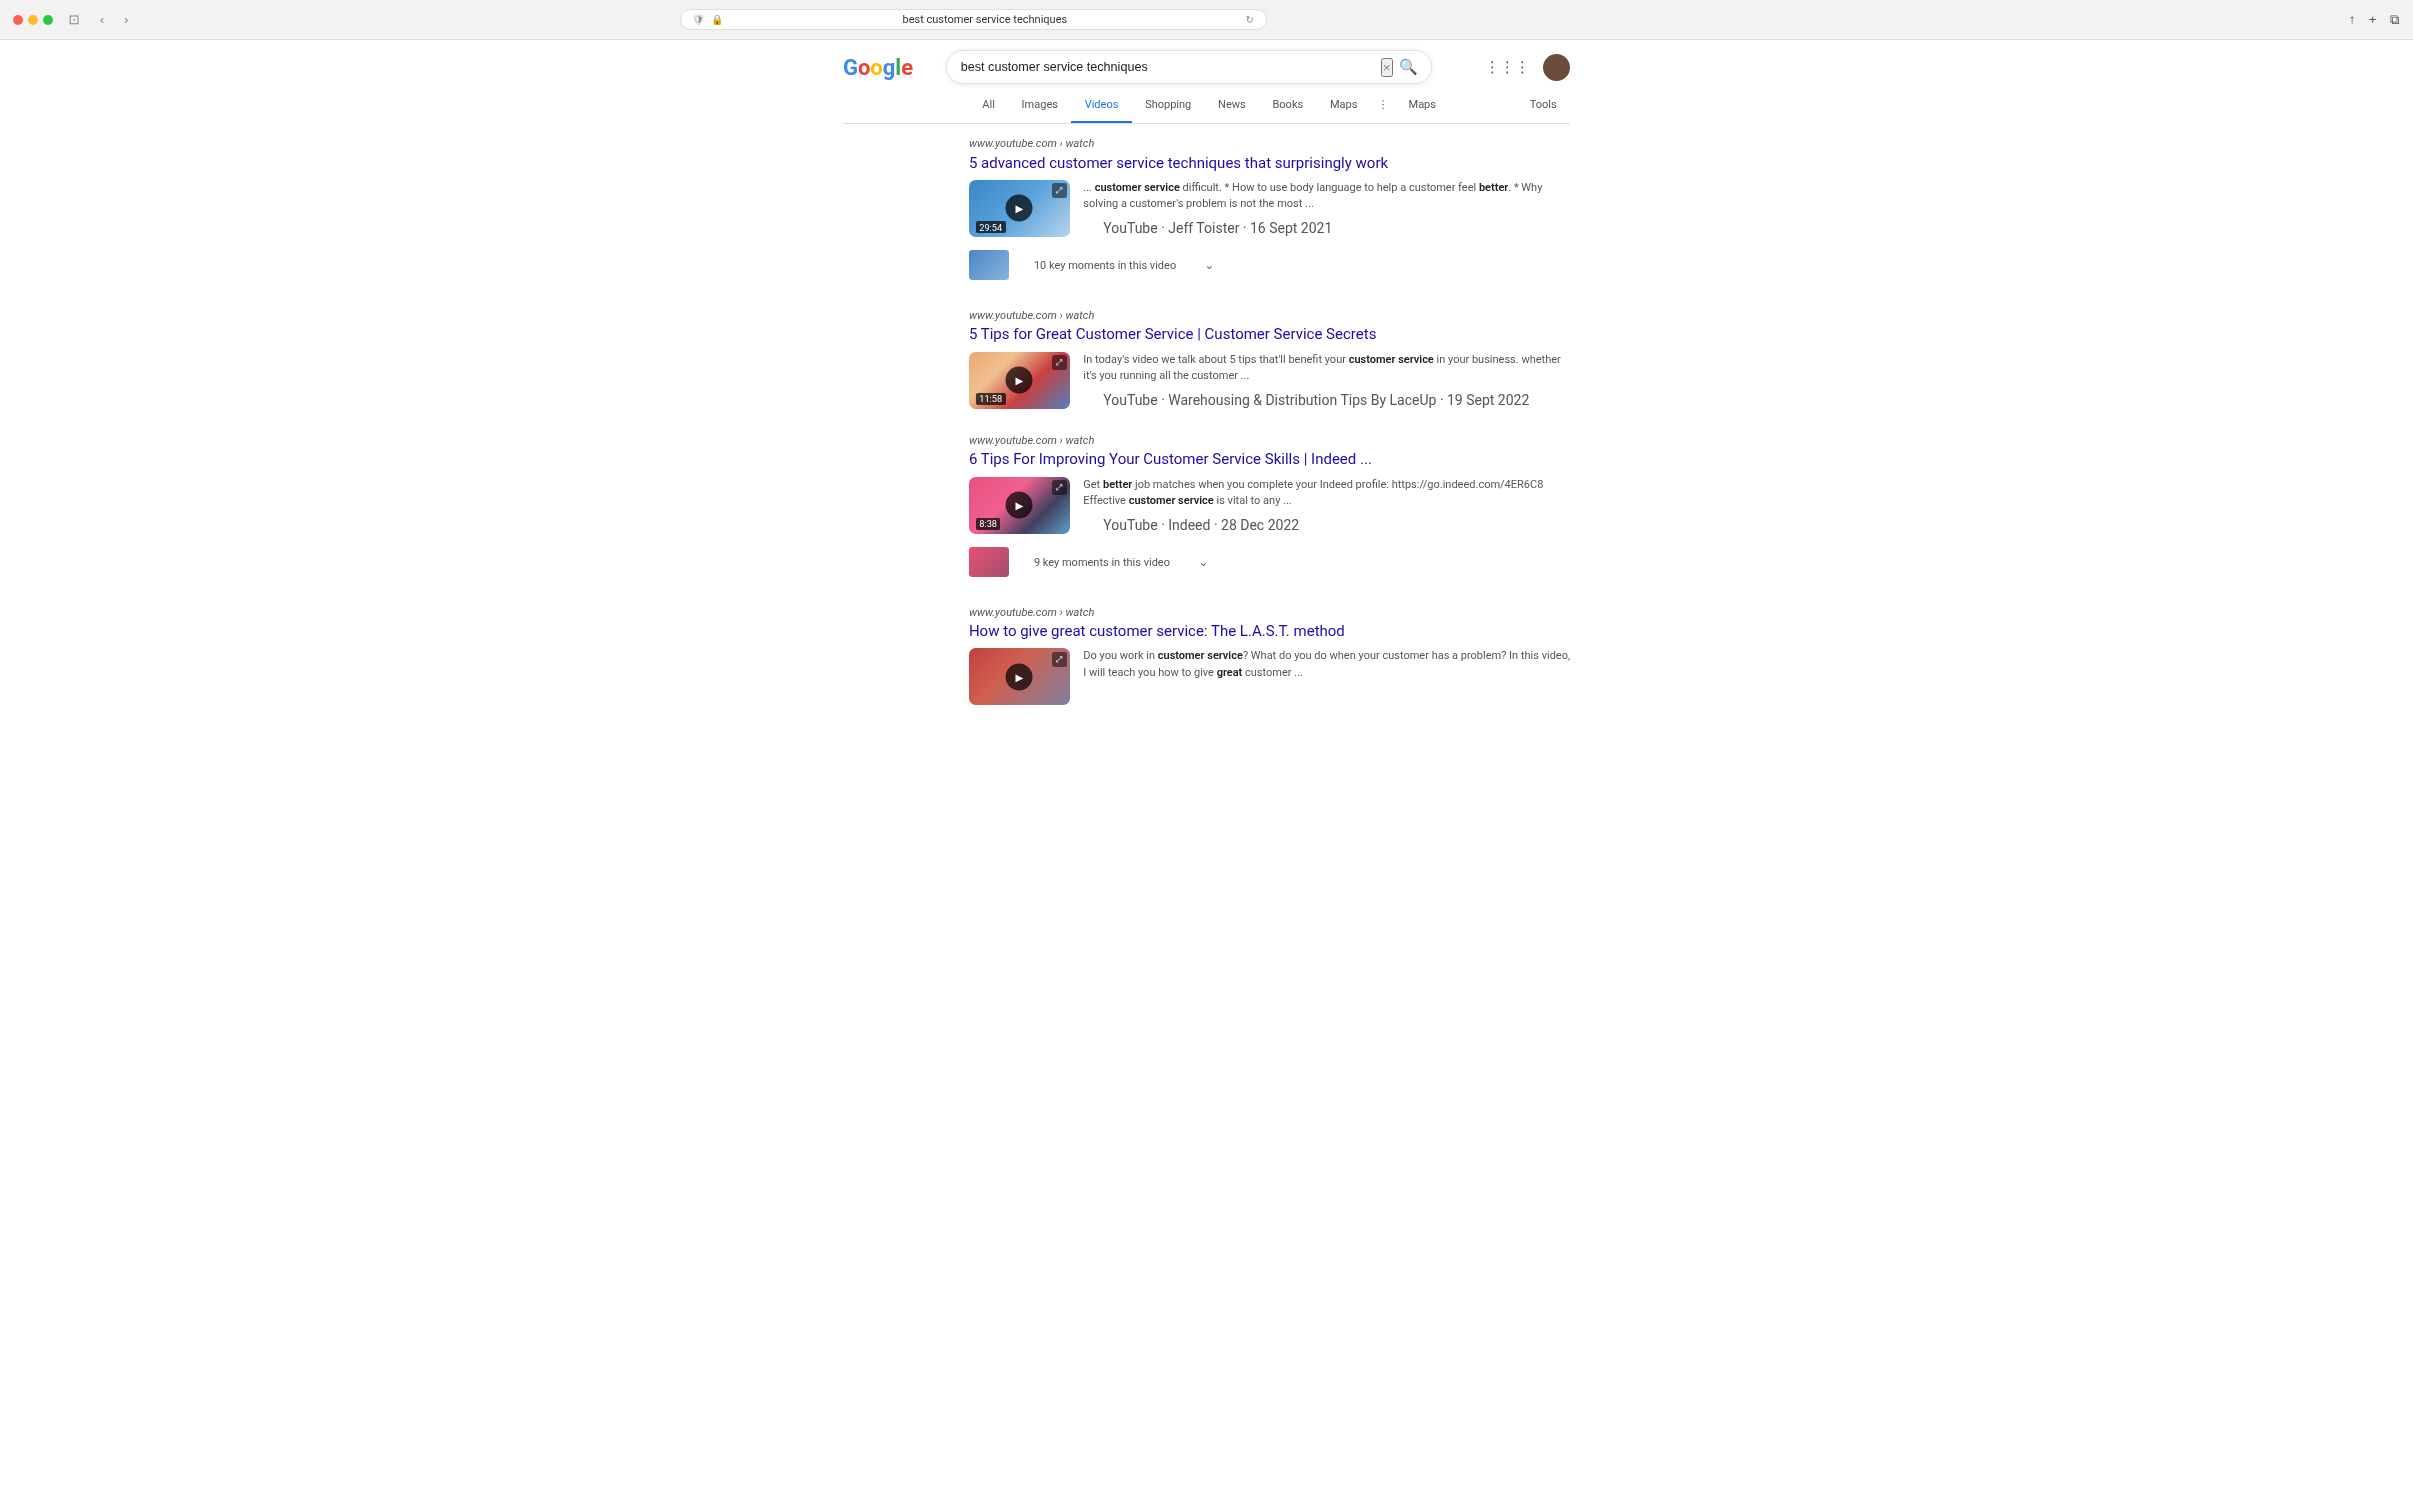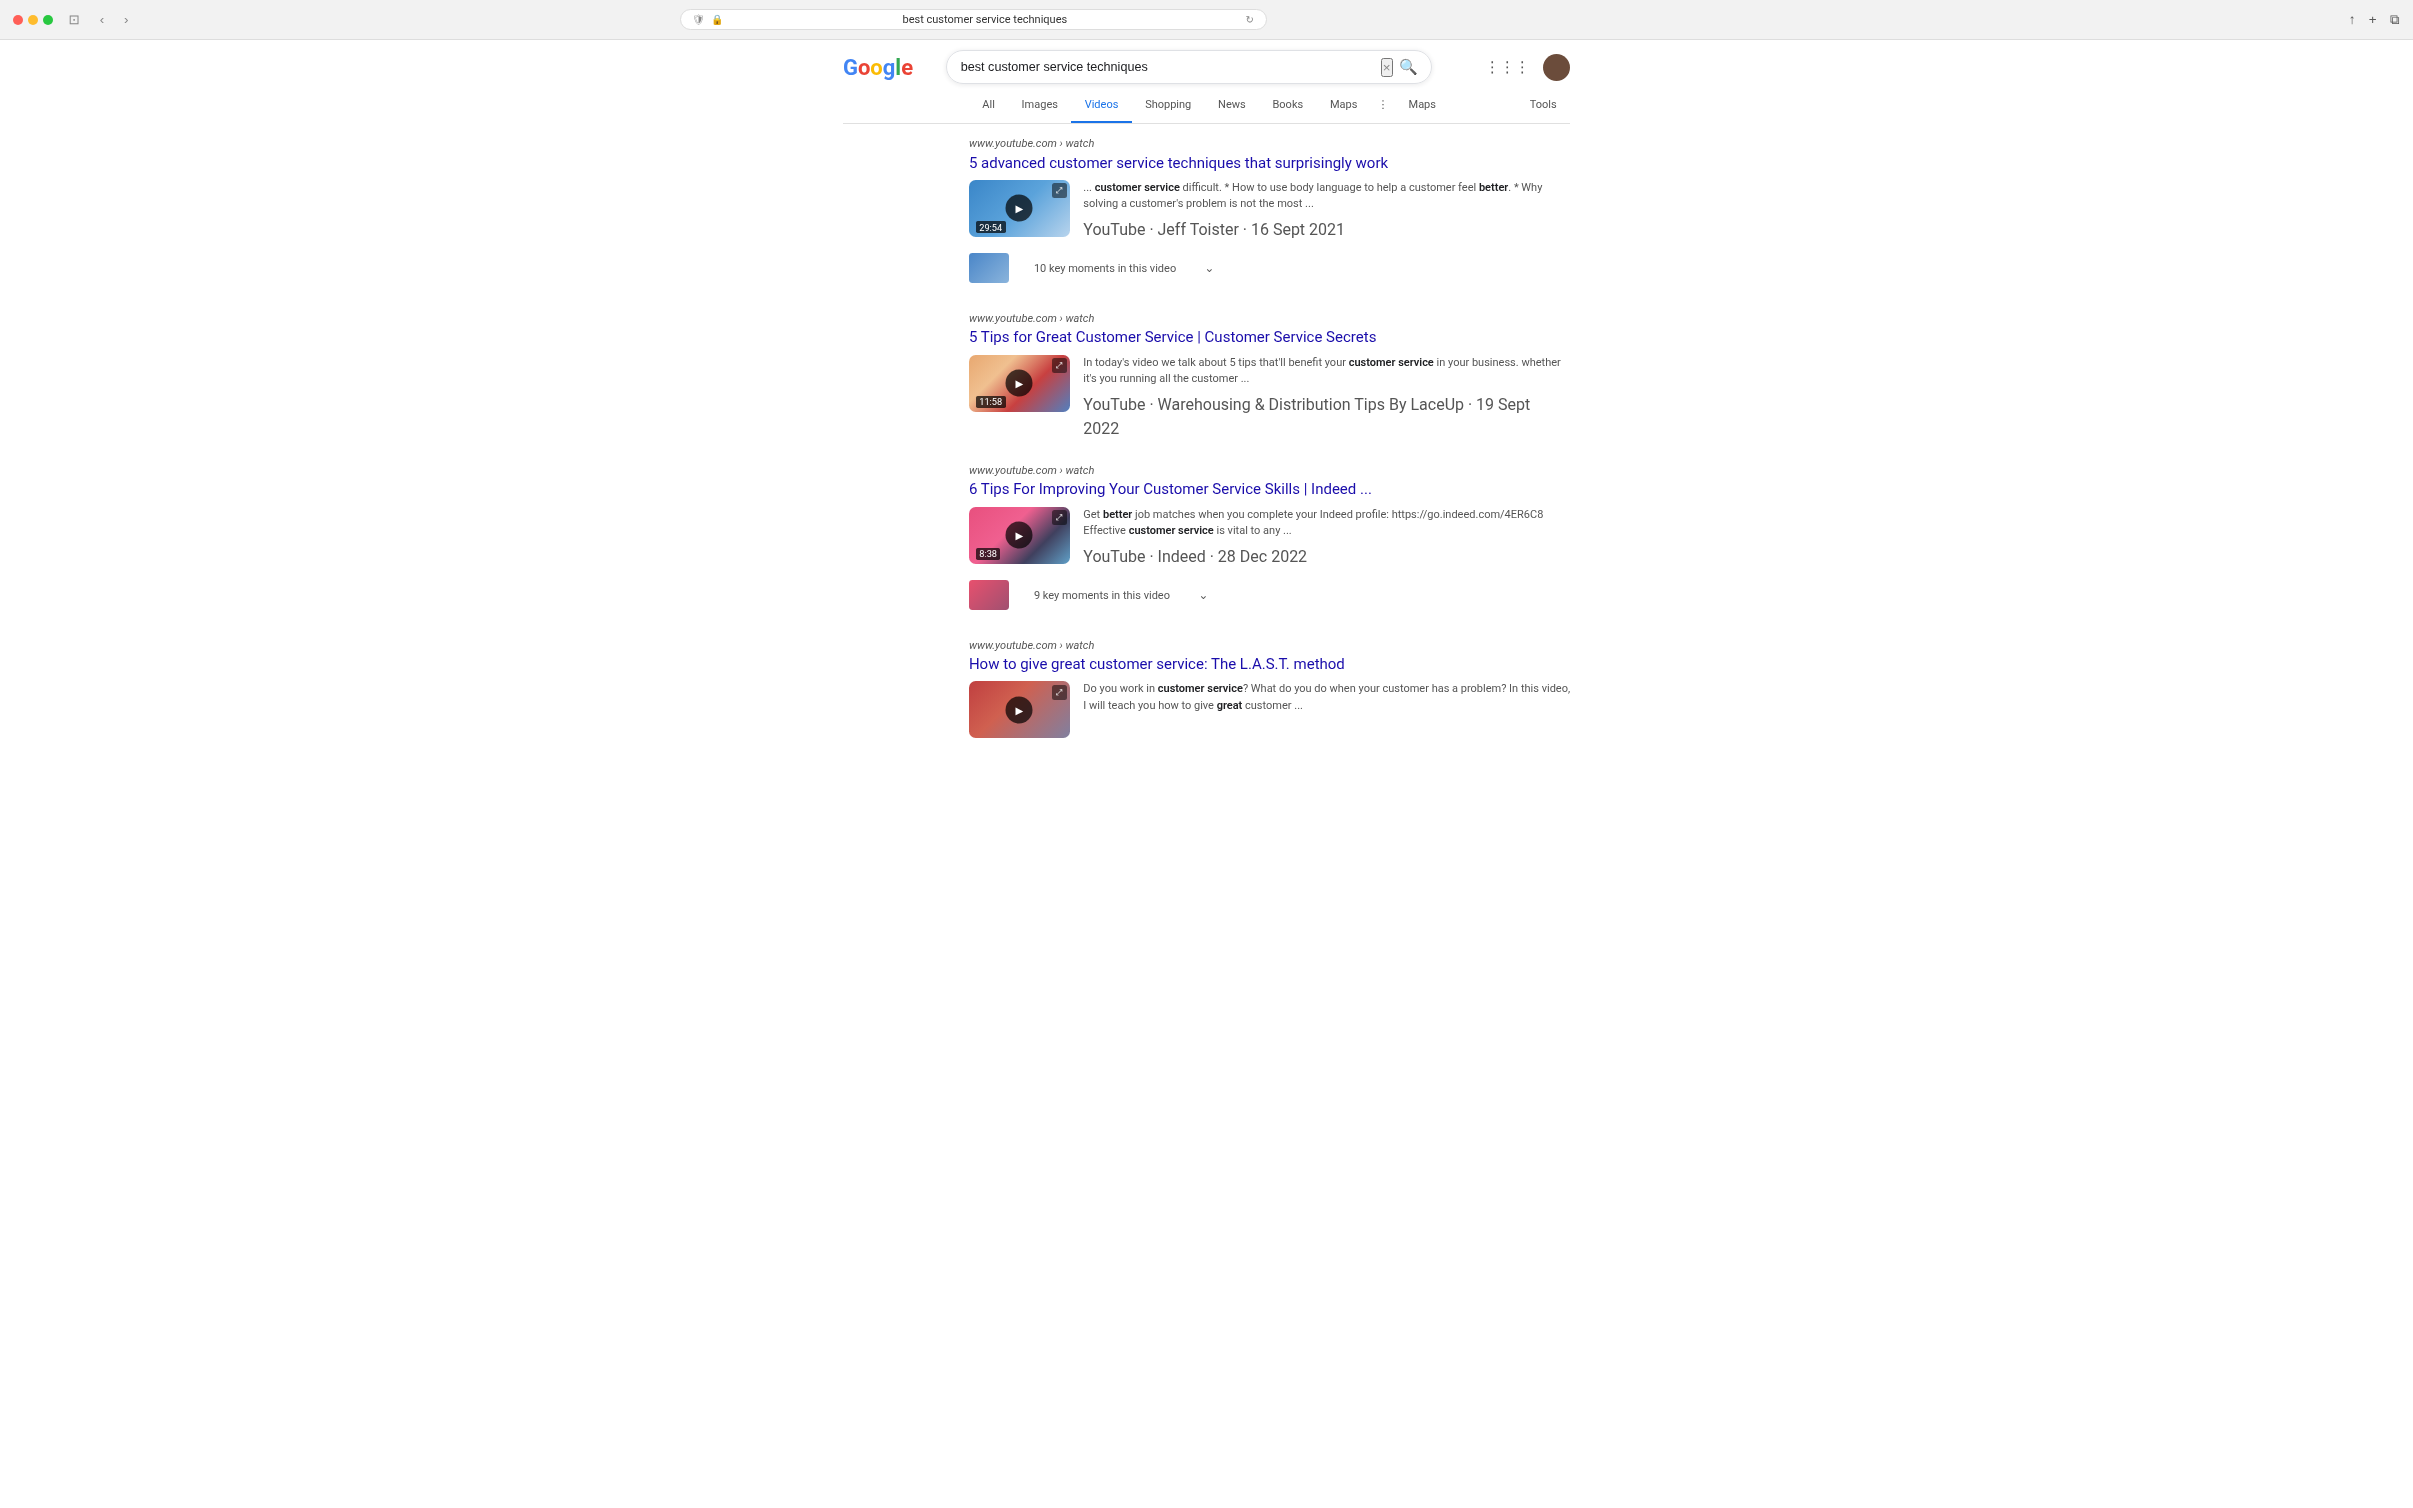--- a/index.html
+++ b/index.html
@@ -262,23 +262,24 @@
       font-size: 11px;
       color: #555;
       line-height: 1.5;
       flex: 1;
     }
     .result-snippet strong {
       color: #202124;
       font-weight: 600;
     }
     .result-meta {
-      font-size: 16px;
+      font-size: 14px;
       color: #555;
       margin-top: 5px;
+      margin-left: 20px;
     }
 
     
     .key-moments {
       display: flex;
       align-items: center;
       gap: 25px;
       margin-top: 6.7px;
       padding: 5px 0;
     }

